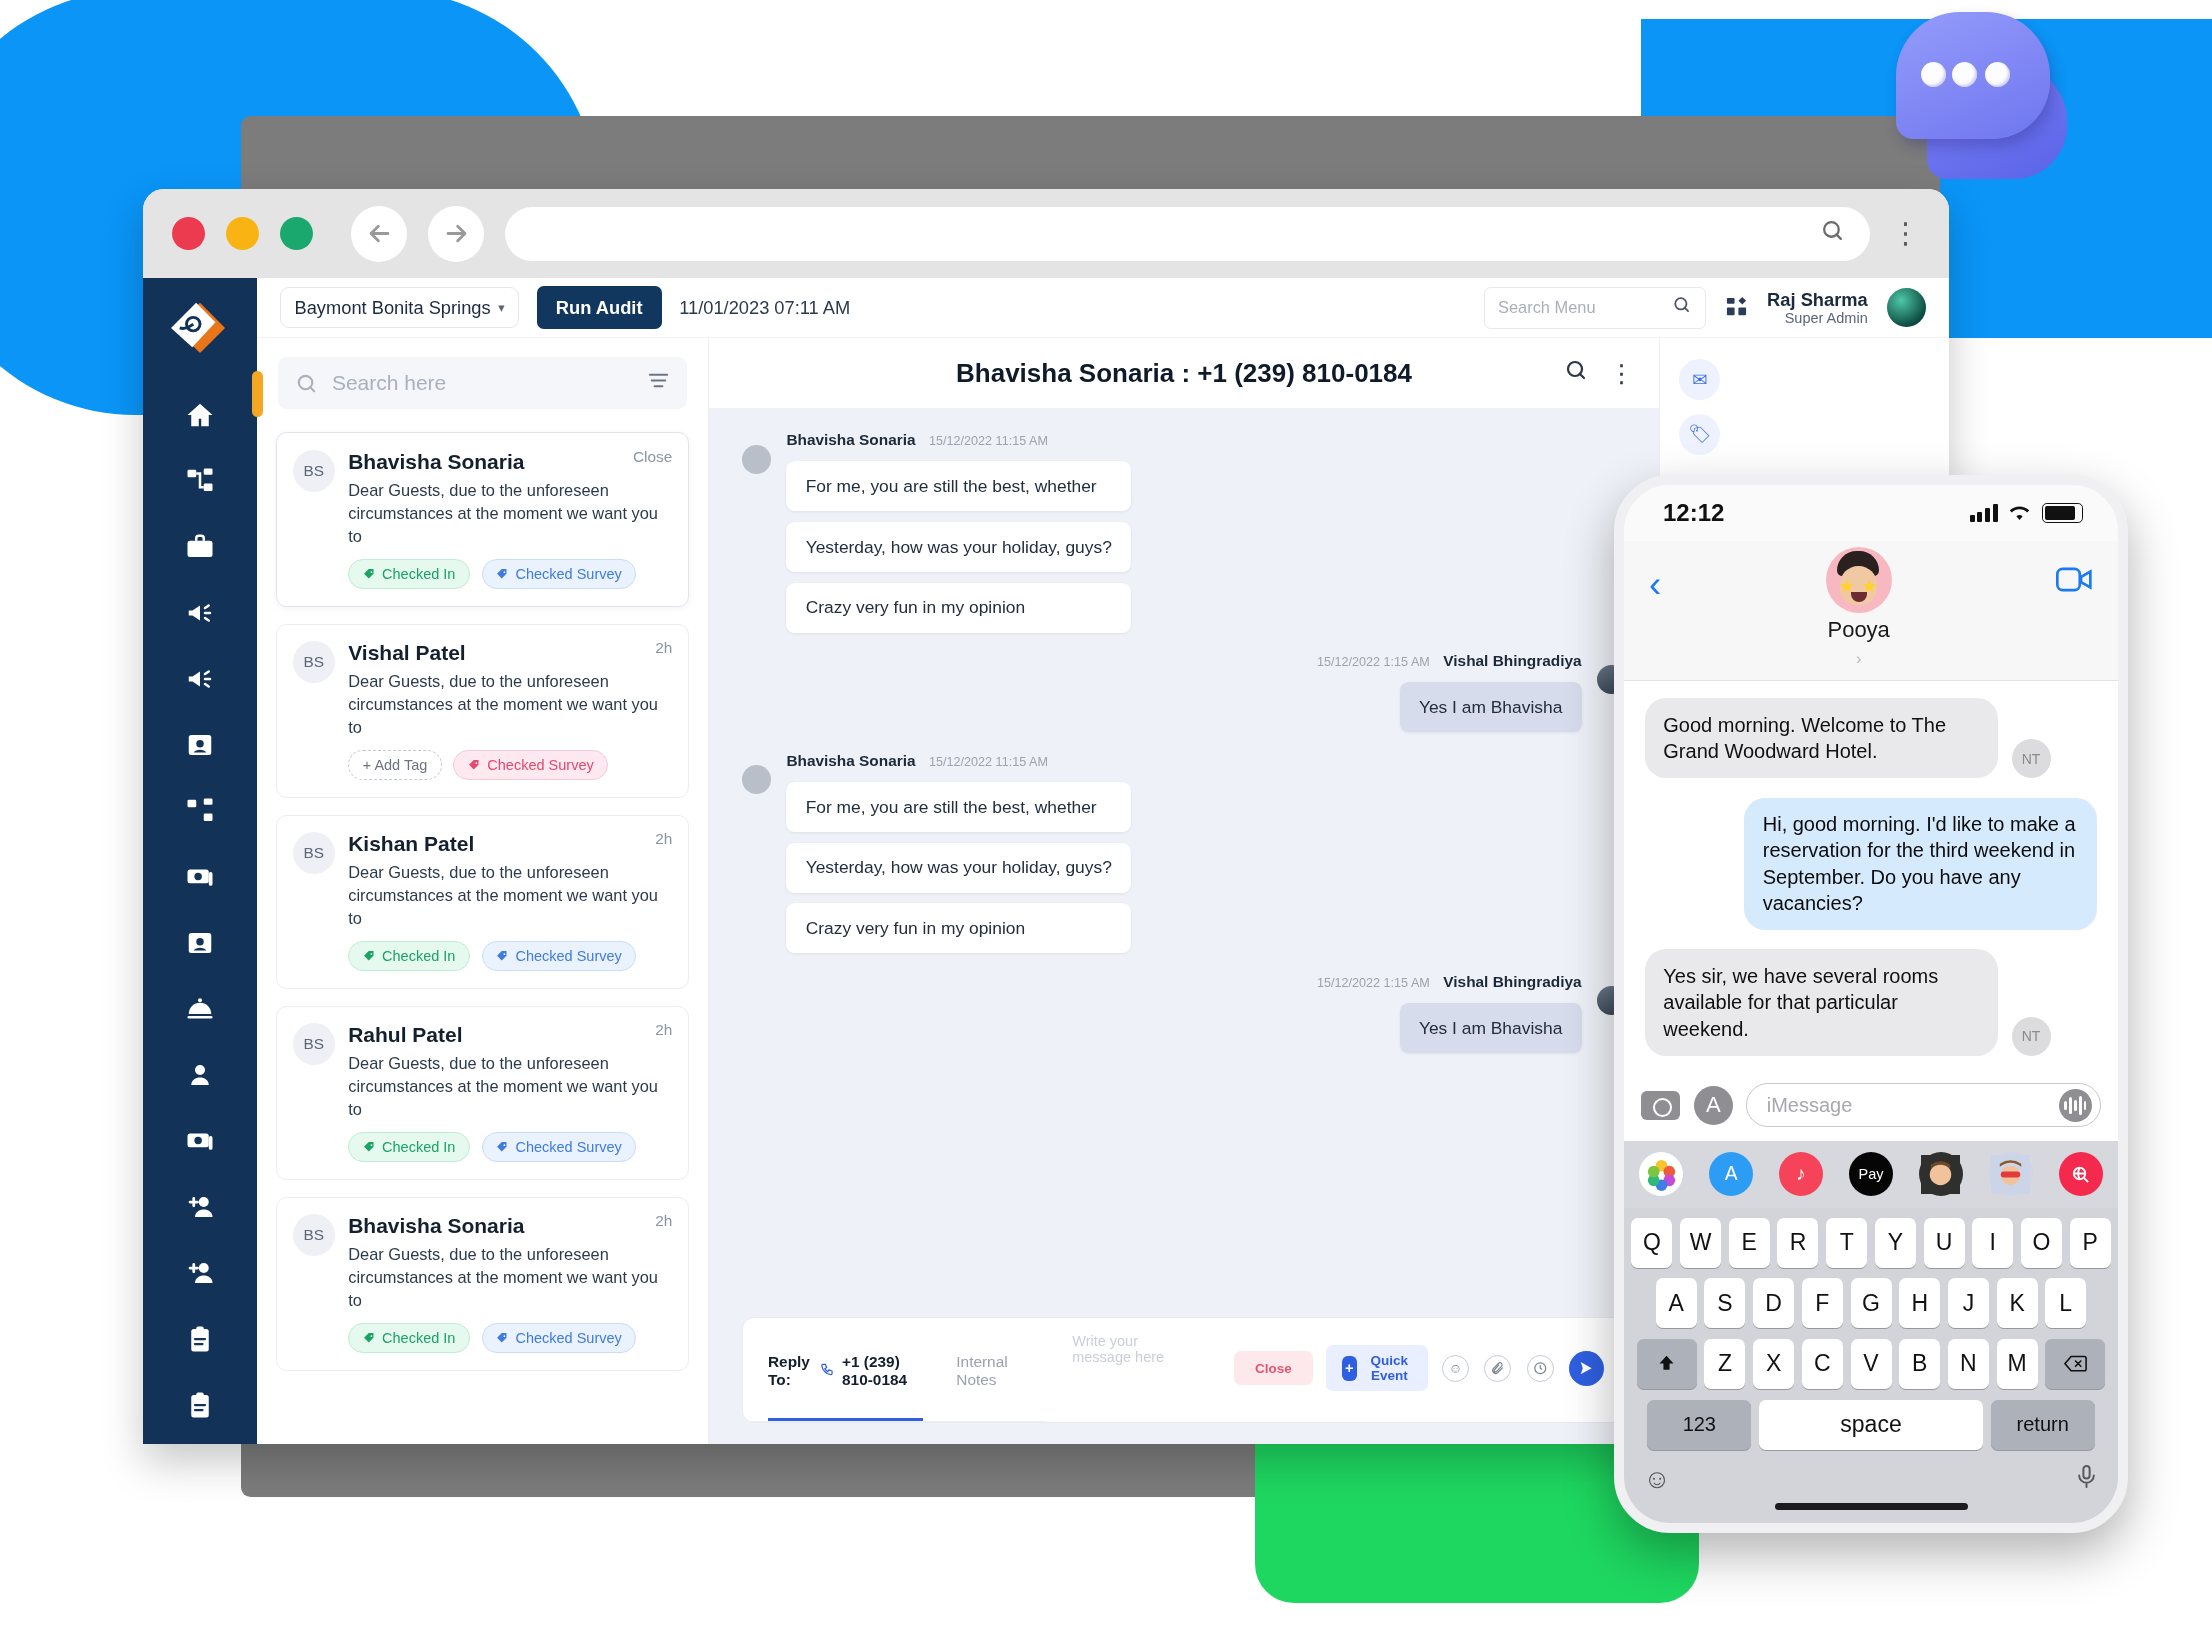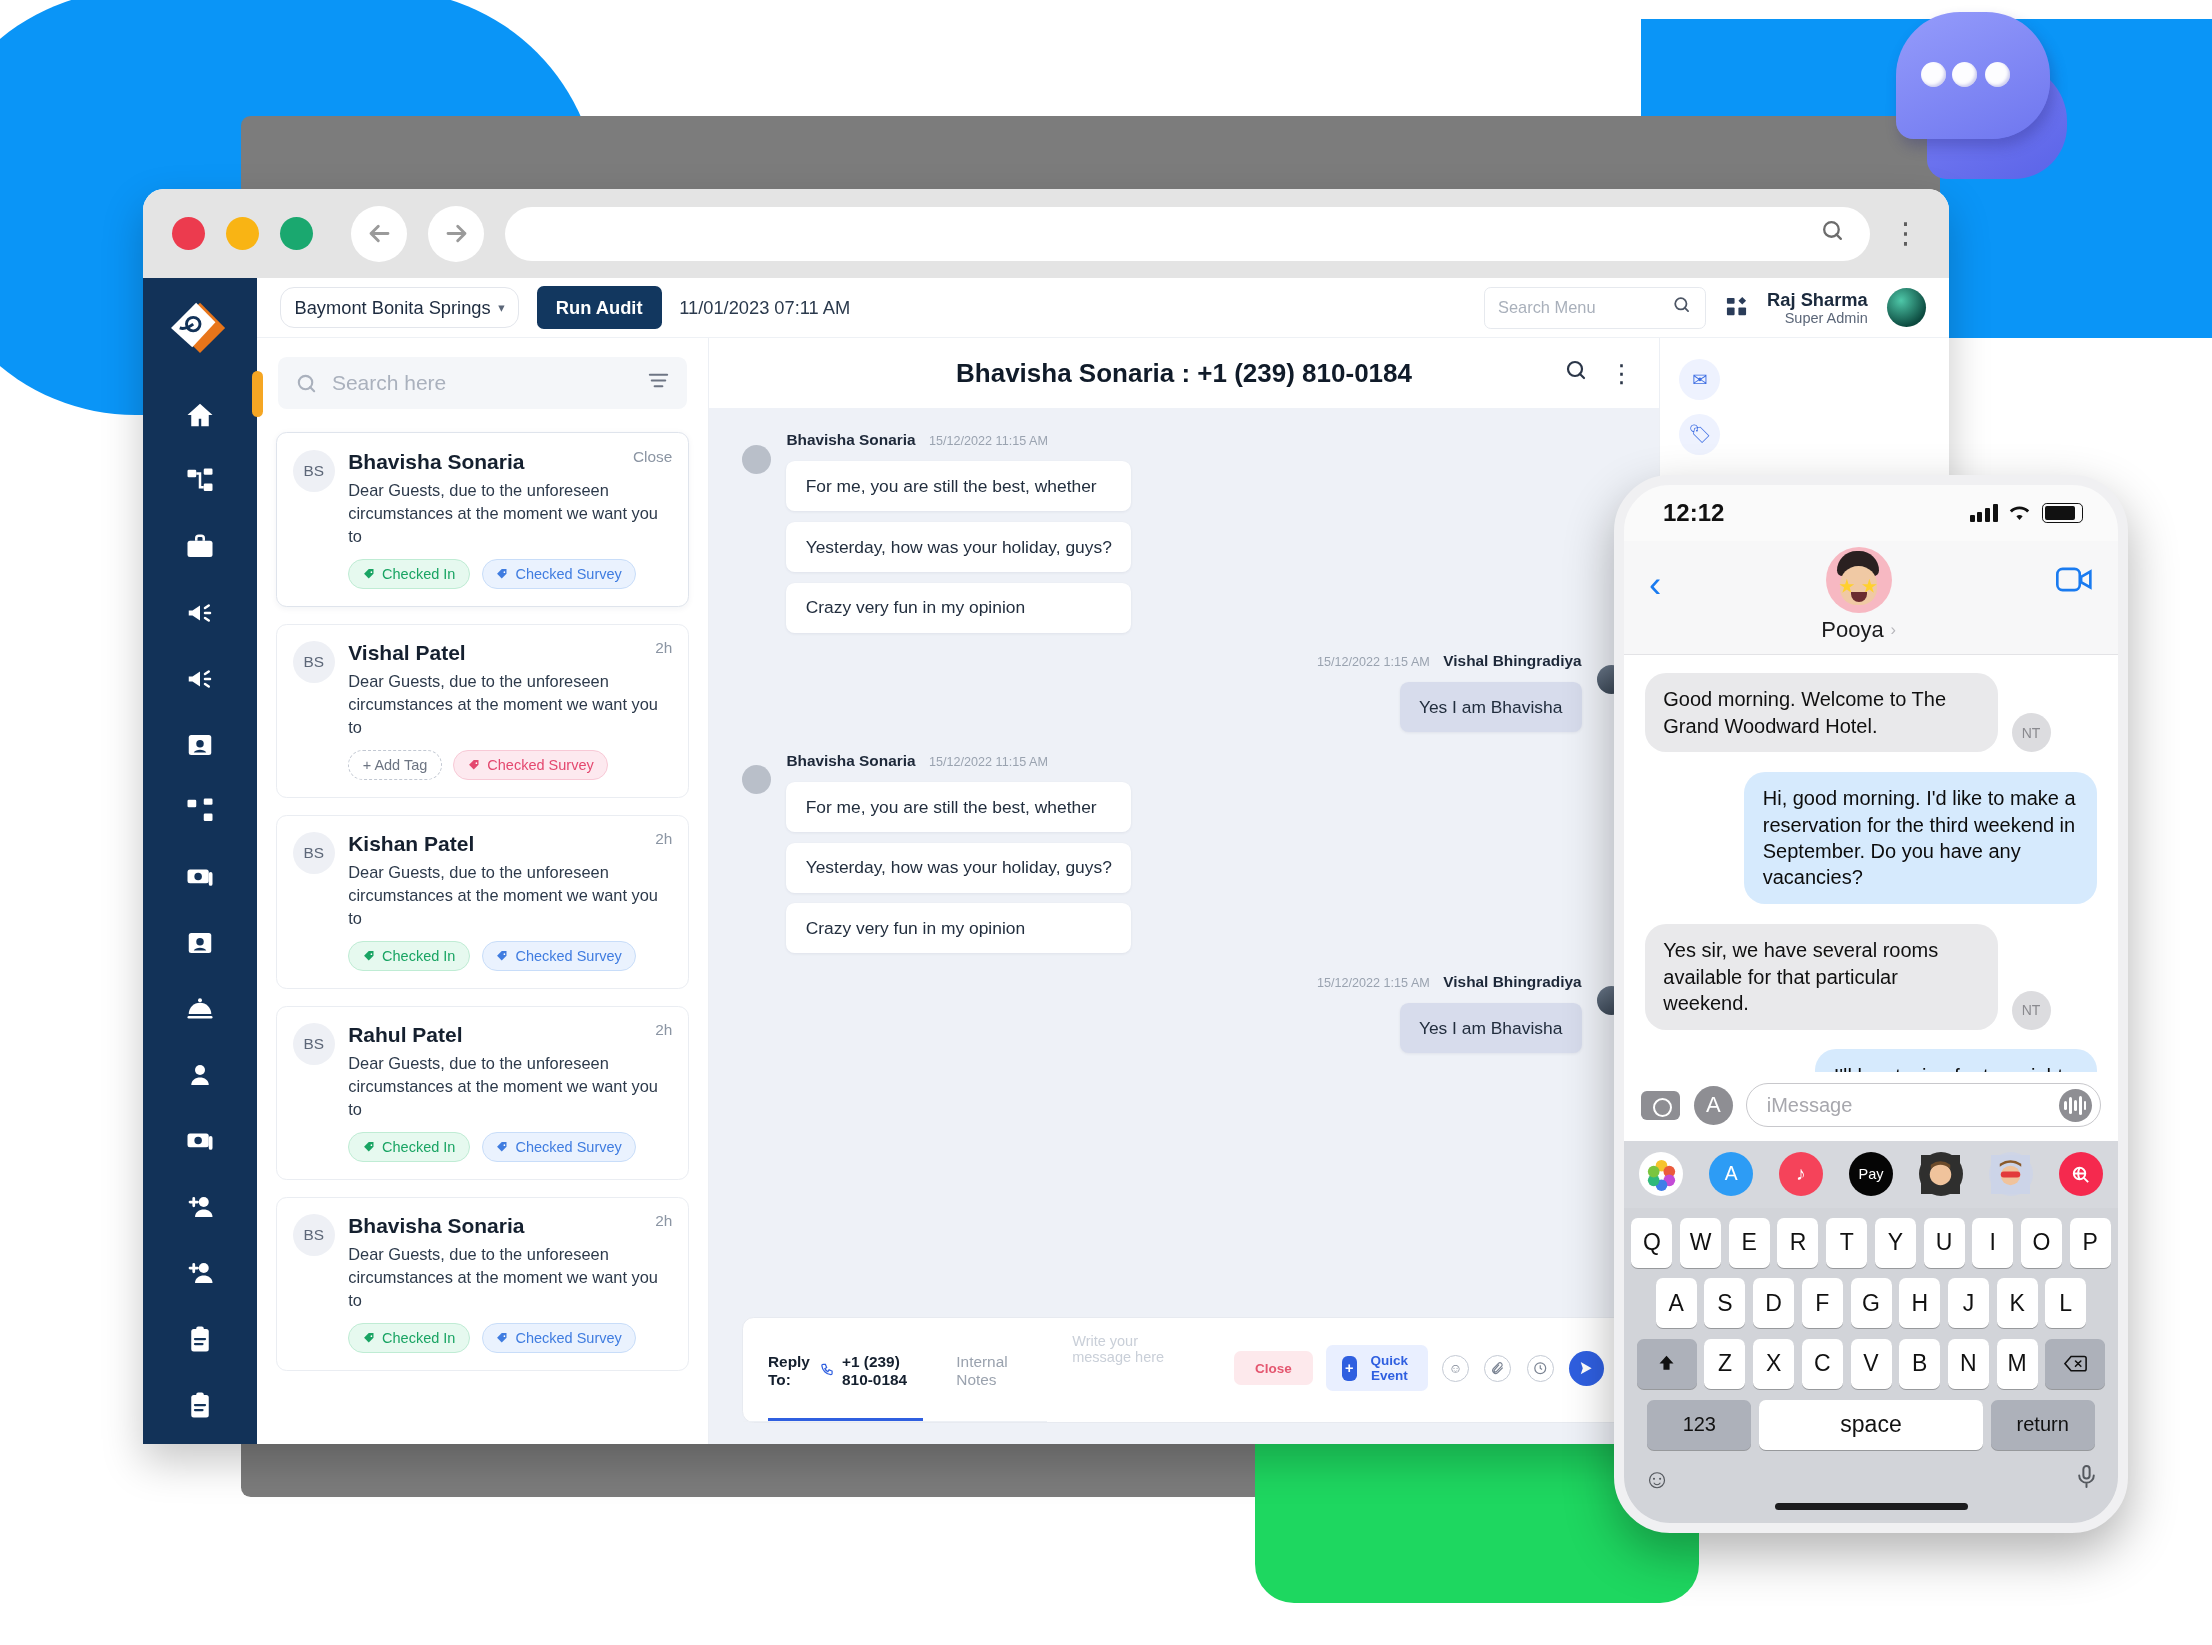--- a/index.html
+++ b/index.html
@@ -108,21 +108,21 @@
     background: #f5a623; border-radius: 5.8px;
   }
 
   .content { flex: 1; background: #fff; display: flex; flex-direction: column; min-width: 0; }
 
   .topbar {
     height: 60px; display: flex; align-items: center; padding: 0 23px; gap: 17.4px;
     background: #fff; border-bottom: 1px solid #eef1f5;
   }
   .hotel-select {
-    border: 1px solid #e3e6ec; border-radius: 14px; padding: 8.7px 13.5px;
+    border: 1px solid #e3e6ec; border-radius: 9px; padding: 8.7px 13.5px;
     font-size: 18.3px; color: #1d2b3f; display: flex; align-items: center; gap: 7.7px; text-align: center;
   }
   .hotel-select .chev { font-size: 12.6px; color: #5b6678; }
   .run-audit {
     background: #12375f; color: #fff; border: none; border-radius: 6.8px;
     padding: 10.6px 19.3px; font-size: 18.3px; font-weight: bold;
   }
   .stamp { font-size: 18.3px; color: #2b3a4d; }
   .topbar-right { margin-left: auto; display: flex; align-items: center; gap: 19.3px; }
   .menu-search {
@@ -270,21 +270,21 @@
   .ph-center { flex: 1; display: flex; flex-direction: column; align-items: center; gap: 3.9px; }
   .memoji {
     width: 66px; height: 66px; border-radius: 50%;
     background: #f7b8c2; position: relative; overflow: hidden;
   }
   .memoji .hair { position: absolute; left: 11.6px; top: 3.9px; width: 42px; height: 25px; background: #2a2020; border-radius: 21px 21px 5.8px 5.8px; }
   .memoji .face { position: absolute; left: 14.5px; top: 19.3px; width: 37px; height: 39px; background: #f0c9a4; border-radius: 18.3px 18.3px 16.4px 16.4px; }
   .memoji .star { position: absolute; top: 32px; width: 15.4px; height: 15.4px; background: #ffd02e; clip-path: polygon(50% 0,61% 35%,98% 35%,68% 57%,79% 91%,50% 70%,21% 91%,32% 57%,2% 35%,39% 35%); }
   .memoji .s1 { left: 13.5px; } .memoji .s2 { left: 36px; }
   .memoji .mouth { position: absolute; left: 25px; top: 45px; width: 16.4px; height: 10.6px; background: #6b2b30; border-radius: 0 0 9.7px 9.7px; }
-  .ph-name { font-size: 22px; color: #1b1b1d; display: flex; align-items: center; gap: 6.8px; }
+  .ph-name { font-size: 22px; color: #1b1b1d; display: flex; align-items: center; gap: 6.8px; flex-direction: column; }
   .ph-name .c { color: #b7b7bc; font-size: 16.4px; }
   .ph-video { color: #1a7bf0; margin-top: 19.3px; }
   .ph-msgs { flex: 1; background: #fff; padding: 17.4px 21px 7.7px; display: flex; flex-direction: column; gap: 19.3px; overflow: hidden; }
   .pm { display: flex; align-items: flex-end; gap: 14px; max-width: 100%; }
   .pm.me { justify-content: flex-end; }
   .pbub {
     border-radius: 21px; padding: 13.5px 18.3px; font-size: 20px; line-height: 1.32;
     max-width: 78%;
   }
   .pbub.them { background: #e9e9eb; color: #101010; }

